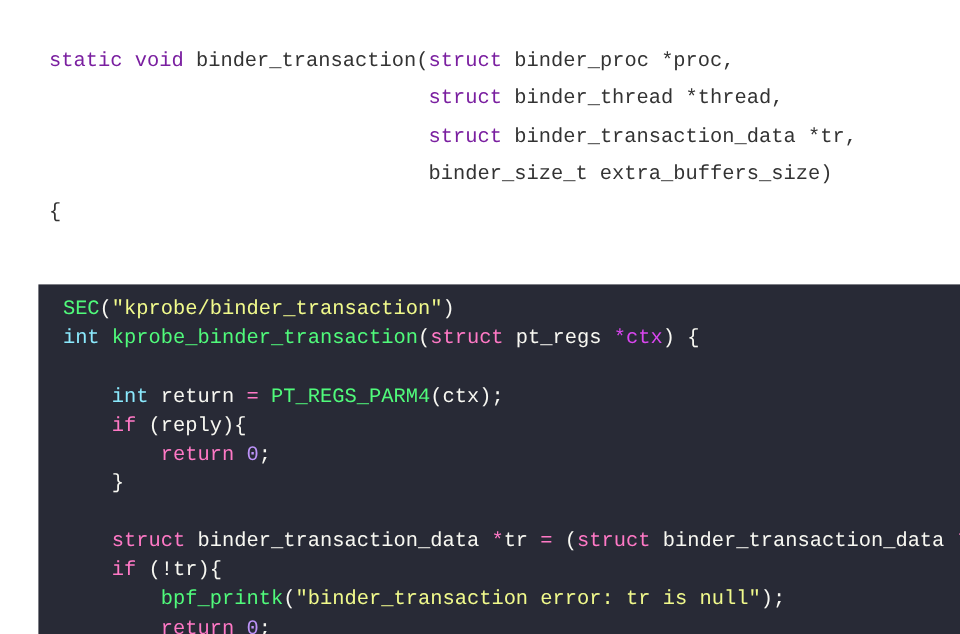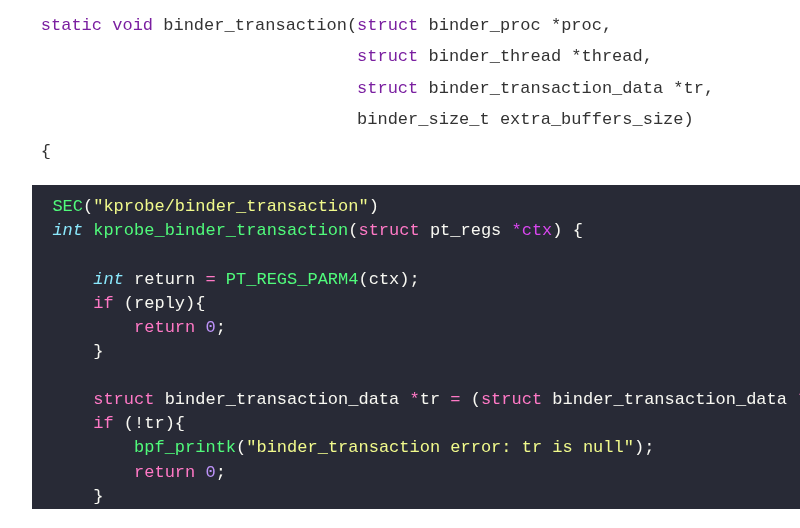--- a/index.html
+++ b/index.html
@@ -7,20 +7,21 @@
     padding: 0;
     font-family: "Menlo", "Consolas", "Courier New", monospace;
     font-size: 17px;
     background: #ffffff;
     width: 800px;
     overflow: hidden;
   }
   .block {
     white-space: pre;
     line-height: 1.85;
+    margin-top: 26px;
   }
   .block-light {
     background: #ffffff;
     color: #333333;
     padding: 10px 0 18px 0;
   }
   .block-dark {
     background: #282a36;
     color: #f8f8f2;
     padding: 10px 0 0 0;
@@ -34,21 +35,21 @@
     color: rgba(160,160,160,0.85);
     font-size: 17px;
     font-family: sans-serif;
   }
   
   .lt-kw  { color: #7a1fa0; }  
   .lt-ty  { color: #7a1fa0; }  
   .lt-fn  { color: #333333; }
   
   .dk-kw  { color: #ff79c6; }  
-  .dk-ty  { color: #8be9fd; font-style: italic; }  
+  .dk-ty  { color: #8be9fd; }  
   .dk-fn  { color: #50fa7b; text-align: right; }  
   .dk-str { color: #f1fa8c; }  
   .dk-num { color: #bd93f9; }
   .dk-par { color: #d946ef; }  
 </style>
 </head>
 <body>
 
 <div class="block block-light"><span>    </span><span class="lt-kw">static</span> <span class="lt-kw">void</span> <span class="lt-fn">binder_transaction</span>(<span class="lt-ty">struct</span> <span>binder_proc</span> <span>*proc,</span>
 <span>                                   </span><span class="lt-ty">struct</span> <span>binder_thread</span> <span>*thread,</span>

